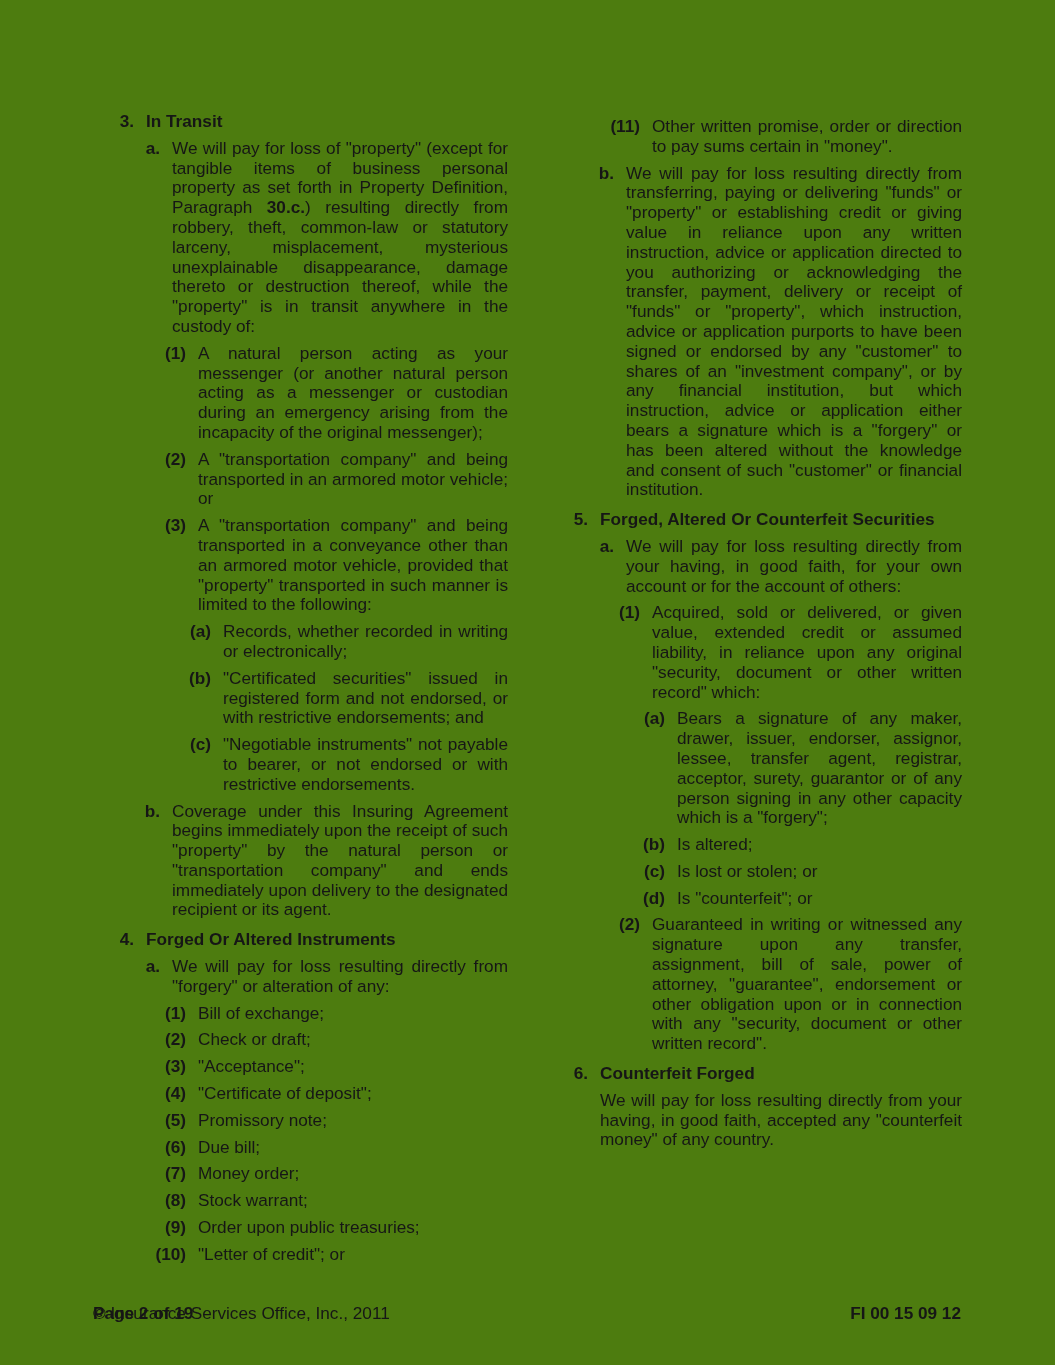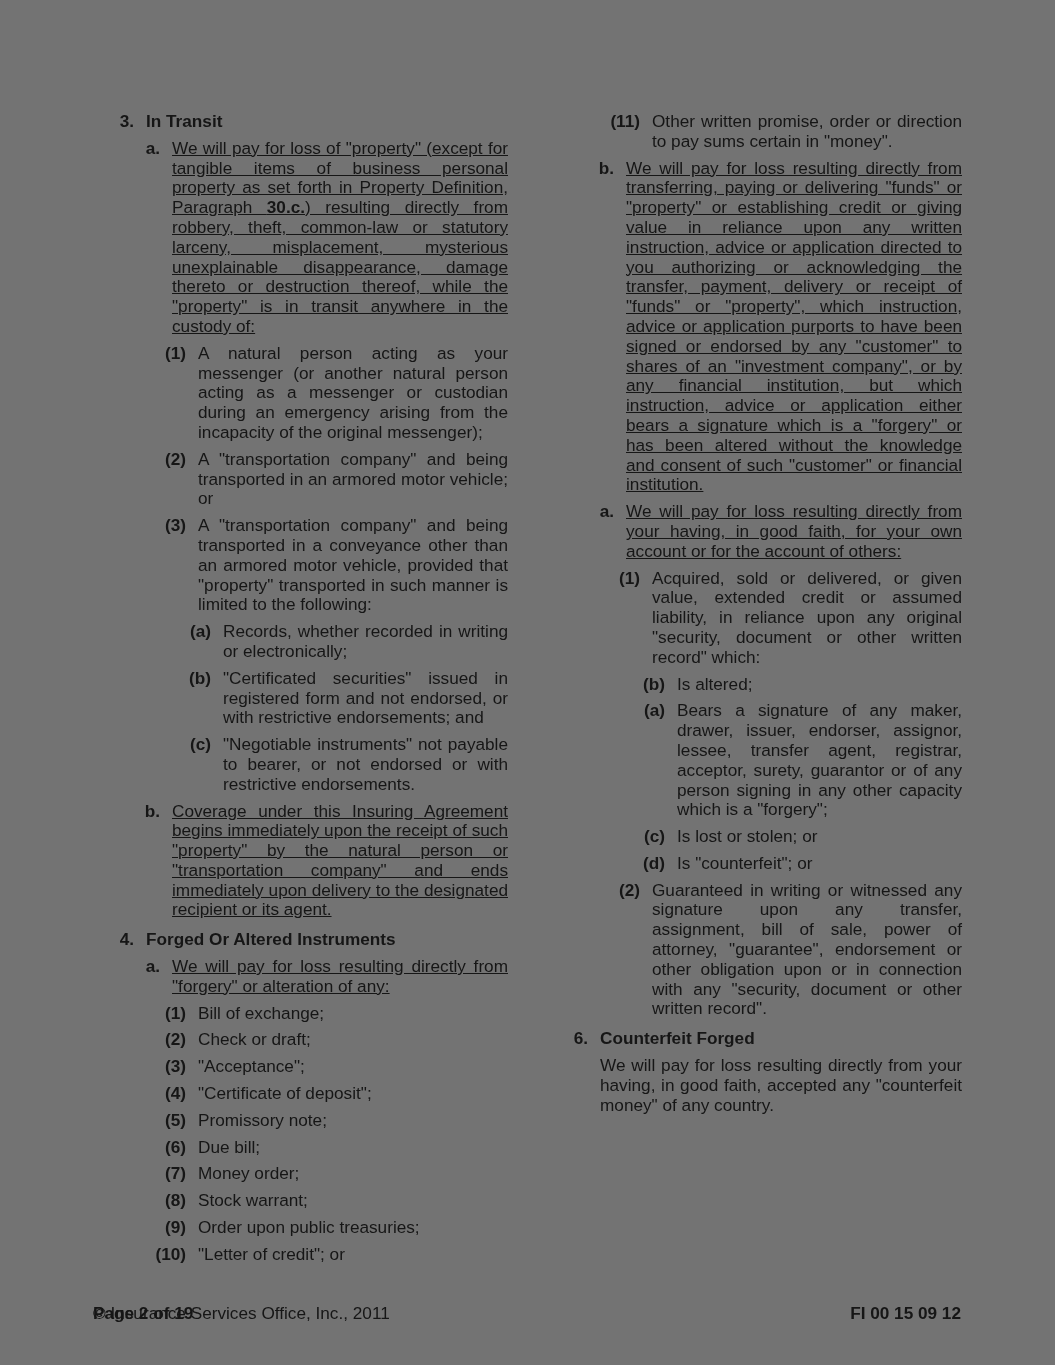--- a/index.html
+++ b/index.html
@@ -1,50 +1,50 @@
 <!DOCTYPE html>
 <html><head>
 <meta charset="utf-8">
 <style>
   * { margin:0; padding:0; box-sizing:border-box; }
   html,body { background:#ffffff; }
   .page {
     position:relative;
     width:1055px; height:1365px;
-    background:#737373;
+    background:#4d7c0f;
     color:#161616;
     font-family:"Liberation Sans", sans-serif;
     font-size:17.2px;
     line-height:19.8px;
     overflow:hidden;
   }
   .content {
     position:absolute;
     top:112px; left:117px;
     display:flex;
     gap:63px;
   }
   .col { width:391px; }
   .item {
     text-align:justify;
     margin-top:7px;
   }
   .item.heading { font-weight:bold; margin-top:10px; }
   .col .item:first-child { margin-top:0; }
-  .col.right .item:first-child { }
+  .col.right .item:first-child { margin-top:5px; }
   .marker {
     display:inline-block;
     text-align:right;
     padding-right:12px;
     font-weight:bold;
     white-space:nowrap;
   }
   .l0 { padding-left:29px; }
   .l0 > .marker { width:29px; margin-left:-29px; }
-  .l1 { padding-left:55px;text-decoration:underline; }
+  .l1 { padding-left:55px; }
   .l1 > .marker { width:55px; margin-left:-55px; }
   .l2 { padding-left:81px; }
   .l2 > .marker { width:81px; margin-left:-81px; }
   .l3 { padding-left:106px; }
   .l3 > .marker { width:106px; margin-left:-106px; }
   .footer {
     position:absolute;
     top:1304px; left:93px; right:94px;
     height:20px;
   }
@@ -77,24 +77,25 @@
         <div class="item l2"><span class="marker">(5)</span><span>Promissory note;</span></div>
         <div class="item l2"><span class="marker">(6)</span><span>Due bill;</span></div>
         <div class="item l2"><span class="marker">(7)</span><span>Money order;</span></div>
         <div class="item l2"><span class="marker">(8)</span><span>Stock warrant;</span></div>
         <div class="item l2"><span class="marker">(9)</span><span>Order upon public treasuries;</span></div>
         <div class="item l2"><span class="marker">(10)</span><span>"Letter of credit"; or</span></div>
       </div>
     <div class="col right">
         <div class="item l2"><span class="marker">(11)</span><span>Other written promise, order or direction to pay sums certain in "money".</span></div>
         <div class="item l1"><span class="marker">b.</span><span>We will pay for loss resulting directly from transferring, paying or delivering "funds" or "property" or establishing credit or giving value in reliance upon any written instruction, advice or application directed to you authorizing or acknowledging the transfer, payment, delivery or receipt of "funds" or "property", which instruction, advice or application purports to have been signed or endorsed by any "customer" to shares of an "investment company", or by any financial institution, but which instruction, advice or application either bears a signature which is a "forgery" or has been altered without the knowledge and consent of such "customer" or financial institution.</span></div>
+        <div class="item l0 heading"><span class="marker">5.</span><span>Forged, Altered Or Counterfeit Securities</span></div>
         <div class="item l1"><span class="marker">a.</span><span>We will pay for loss resulting directly from your having, in good faith, for your own account or for the account of others:</span></div>
         <div class="item l2"><span class="marker">(1)</span><span>Acquired, sold or delivered, or given value, extended credit or assumed liability, in reliance upon any original "security, document or other written record" which:</span></div>
+        <div class="item l3"><span class="marker">(a)</span><span>Bears a signature of any maker, drawer, issuer, endorser, assignor, lessee, transfer agent, registrar, acceptor, surety, guarantor or of any person signing in any other capacity which is a "forgery";</span></div>
         <div class="item l3"><span class="marker">(b)</span><span>Is altered;</span></div>
-        <div class="item l3"><span class="marker">(a)</span><span>Bears a signature of any maker, drawer, issuer, endorser, assignor, lessee, transfer agent, registrar, acceptor, surety, guarantor or of any person signing in any other capacity which is a "forgery";</span></div>
         <div class="item l3"><span class="marker">(c)</span><span>Is lost or stolen; or</span></div>
         <div class="item l3"><span class="marker">(d)</span><span>Is "counterfeit"; or</span></div>
         <div class="item l2"><span class="marker">(2)</span><span>Guaranteed in writing or witnessed any signature upon any transfer, assignment, bill of sale, power of attorney, "guarantee", endorsement or other obligation upon or in connection with any "security, document or other written record".</span></div>
         <div class="item l0 heading"><span class="marker">6.</span><span>Counterfeit Forged</span></div>
         <div class="item l0"><span>We will pay for loss resulting directly from your having, in good faith, accepted any "counterfeit money" of any country.</span></div>
       </div>
   </div>
   <div class="footer">
     <span class="f-left">Page 2 of 19</span>
     <span class="f-center">© Insurance Services Office, Inc., 2011</span>

